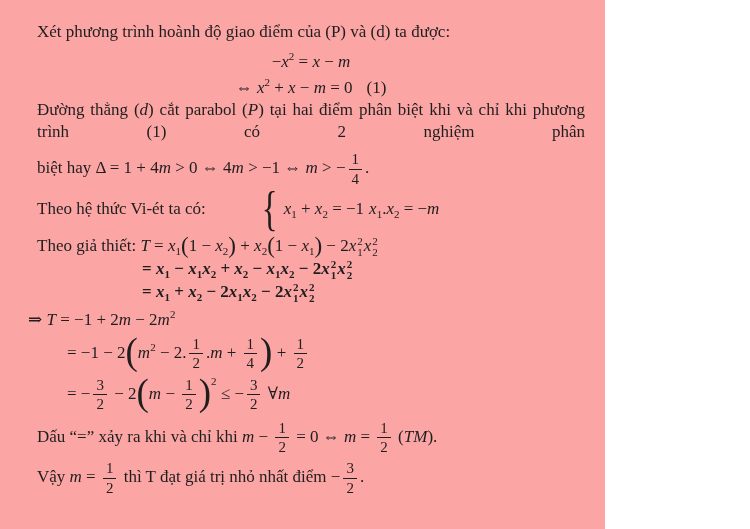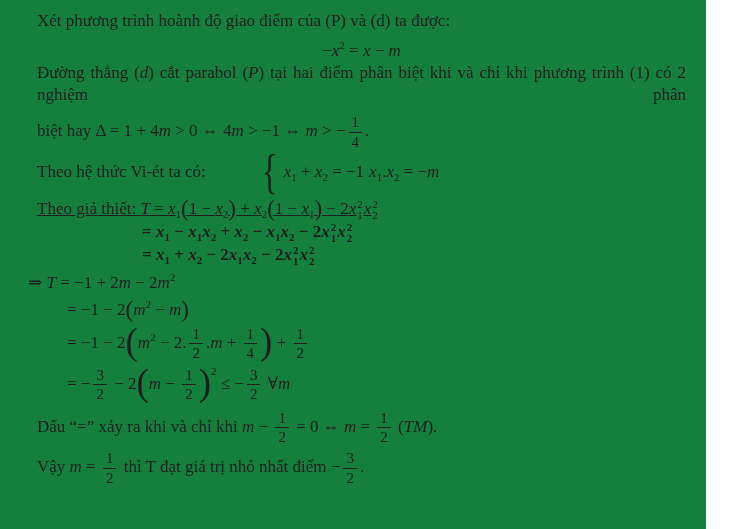--- a/index.html
+++ b/index.html
@@ -1,21 +1,21 @@
 <!DOCTYPE html>
 <html><head>
 <meta charset="utf-8">
 <style>
   html,body { margin:0; padding:0; background:#ffffff; }
   .page {
-    width:706px; height:529px; box-sizing:border-box;
-    background:#15803d; color:#1e1e1e;
+    width:605px; height:529px; box-sizing:border-box;
+    background:#fca5a5; color:#1e1e1e;
     font-family:"Liberation Serif","DejaVu Serif",serif;
     font-size:17px; line-height:1.3;
-    padding:10px 20px 0 37px; overflow:hidden;
+    padding:21px 20px 0 37px; overflow:hidden;
   }
   .ln { white-space:normal; }
   .center { text-align:center; }
   .just { text-align:justify; text-align-last:justify; }
   .it { font-style:italic; }
   sup { font-size:11px; line-height:0; }
   sub { font-size:11px; line-height:0; }
   .hsup { font-size:11px; line-height:0; vertical-align:14px; }
   .frac { display:inline-flex; flex-direction:column; vertical-align:middle; text-align:center; line-height:1.08; font-size:15px; margin:0 3px; }
   .frac .fn { border-bottom:1px solid currentColor; padding:0 3px 1px; }
@@ -25,36 +25,37 @@
   .bp2 { font-size:37px; line-height:0; vertical-align:-6px; font-weight:300; }
   .sys { display:inline-flex; align-items:center; margin-left:8px; }
   .sysbrace { display:inline-block; font-size:33px; line-height:1; transform:scaleY(1.5); transform-origin:center; margin-right:6px; font-weight:300; }
   .sysrows { display:inline-flex; flex-direction:row; gap:5px; }
   .l-eq1 { margin-top:8px; }
   .l-eq2 { margin-top:4px; }
   .gap { margin-left:14px; }
   .l-para1 { }
   .l-para2 { margin-top:8px; }
   .l-viet { margin-top:6px; display:flex; align-items:center;gap:48px; }
-  .l-gt { margin-top:9px;text-decoration:underline; }
+  .l-gt { margin-top:9px; }
   .l-c { margin-left:105px; margin-top:0;font-weight:bold; }
   .l-imp { margin-left:-9px; margin-top:5px; }
   .l-e { margin-left:30px; margin-top:5px; }
   .l-dau { margin-top:8px; }
   .l-vay { margin-top:5px; }
 </style>
 </head>
 <body>
 
 <div class="page">
 
   <div class="ln">Xét phương trình hoành độ giao điểm của (P) và (d) ta được:</div>
 
   <div class="ln center l-eq1"><span>−</span><span class="it">x</span><sup>2</sup><span> = </span><span class="it">x</span><span> − </span><span class="it">m</span></div>
 
+  <div class="ln center l-eq2"><span>⇔ </span><span class="it">x</span><sup>2</sup><span> + </span><span class="it">x</span><span> − </span><span class="it">m</span><span> = 0</span><span class="gap">(1)</span></div>
 
   <div class="ln just l-para1"><span>Đường thẳng (</span><span class="it">d</span><span>) cắt parabol (</span><span class="it">P</span><span>) tại hai điểm phân biệt khi và chỉ khi phương trình (1) có 2 nghiệm phân</span></div>
 
   <div class="ln l-para2"><span>biệt hay Δ = 1 + 4</span><span class="it">m</span><span> &gt; 0 ⇔ 4</span><span class="it">m</span><span> &gt; −1 ⇔ </span><span class="it">m</span><span> &gt; −</span><span class="frac">
         <span class="fn">1</span>
         <span class="fd">4</span>
       </span><span>.</span></div>
 
   <div class="ln l-viet">
       <span>Theo hệ thức Vi-ét ta có:</span>
@@ -86,21 +87,20 @@
   <div class="ln l-c"><span>= </span><span class="it">x</span><sub>1</sub><span> + </span><span class="it">x</span><sub>2</sub><span> − 2</span><span class="it">x</span><sub>1</sub><span class="it">x</span><sub>2</sub><span> − 2</span><span class="it">x</span><span class="ss">
         <span>2</span>
         <span>1</span>
       </span><span class="it">x</span><span class="ss">
         <span>2</span>
         <span>2</span>
       </span></div>
 
   <div class="ln l-imp"><span>⇒ </span><span class="it">T</span><span> = −1 + 2</span><span class="it">m</span><span> − 2</span><span class="it">m</span><sup>2</sup></div>
 
-  <div class="ln l-e"><span>= −1 − 2</span><span class="bp1">(</span><span class="it">m</span><sup>2</sup><span> − </span><span class="it">m</span><span class="bp1">)</span></div>
 
   <div class="ln l-e"><span>= −1 − 2</span><span class="bp2">(</span><span class="it">m</span><sup>2</sup><span> − 2.</span><span class="frac">
         <span class="fn">1</span>
         <span class="fd">2</span>
       </span><span>.</span><span class="it">m</span><span> + </span><span class="frac">
         <span class="fn">1</span>
         <span class="fd">4</span>
       </span><span class="bp2">)</span><span> + </span><span class="frac">
         <span class="fn">1</span>
         <span class="fd">2</span>

